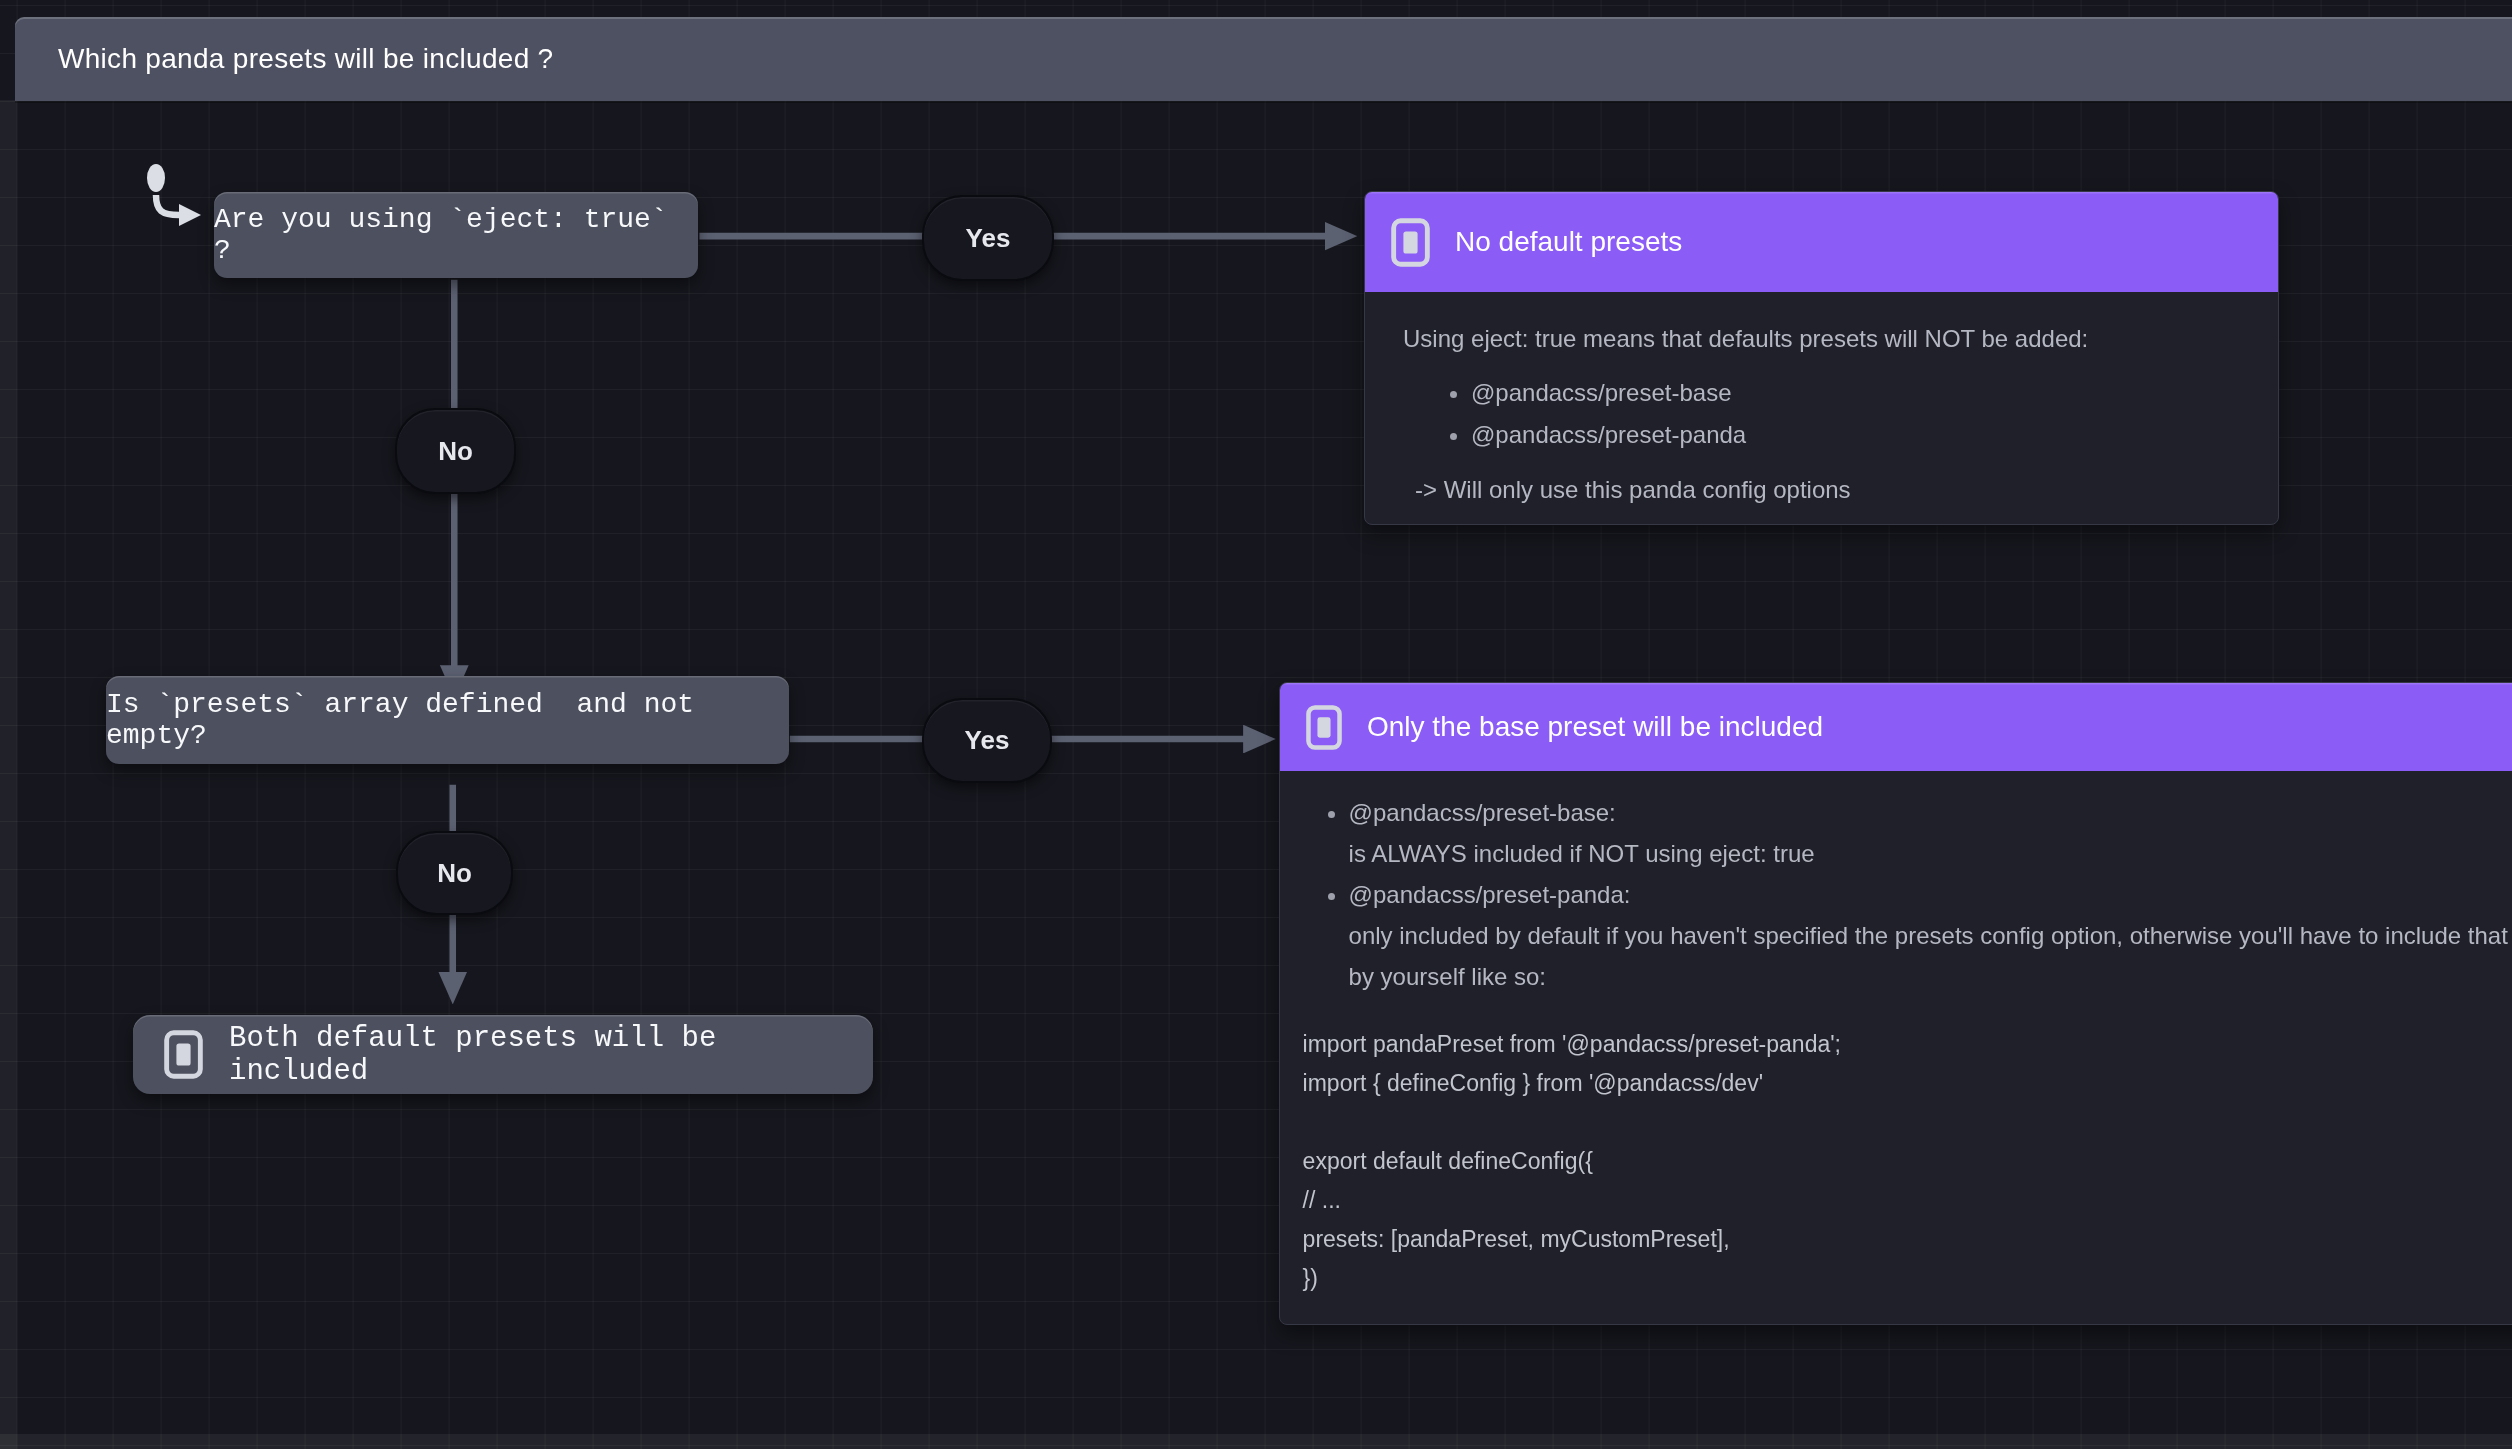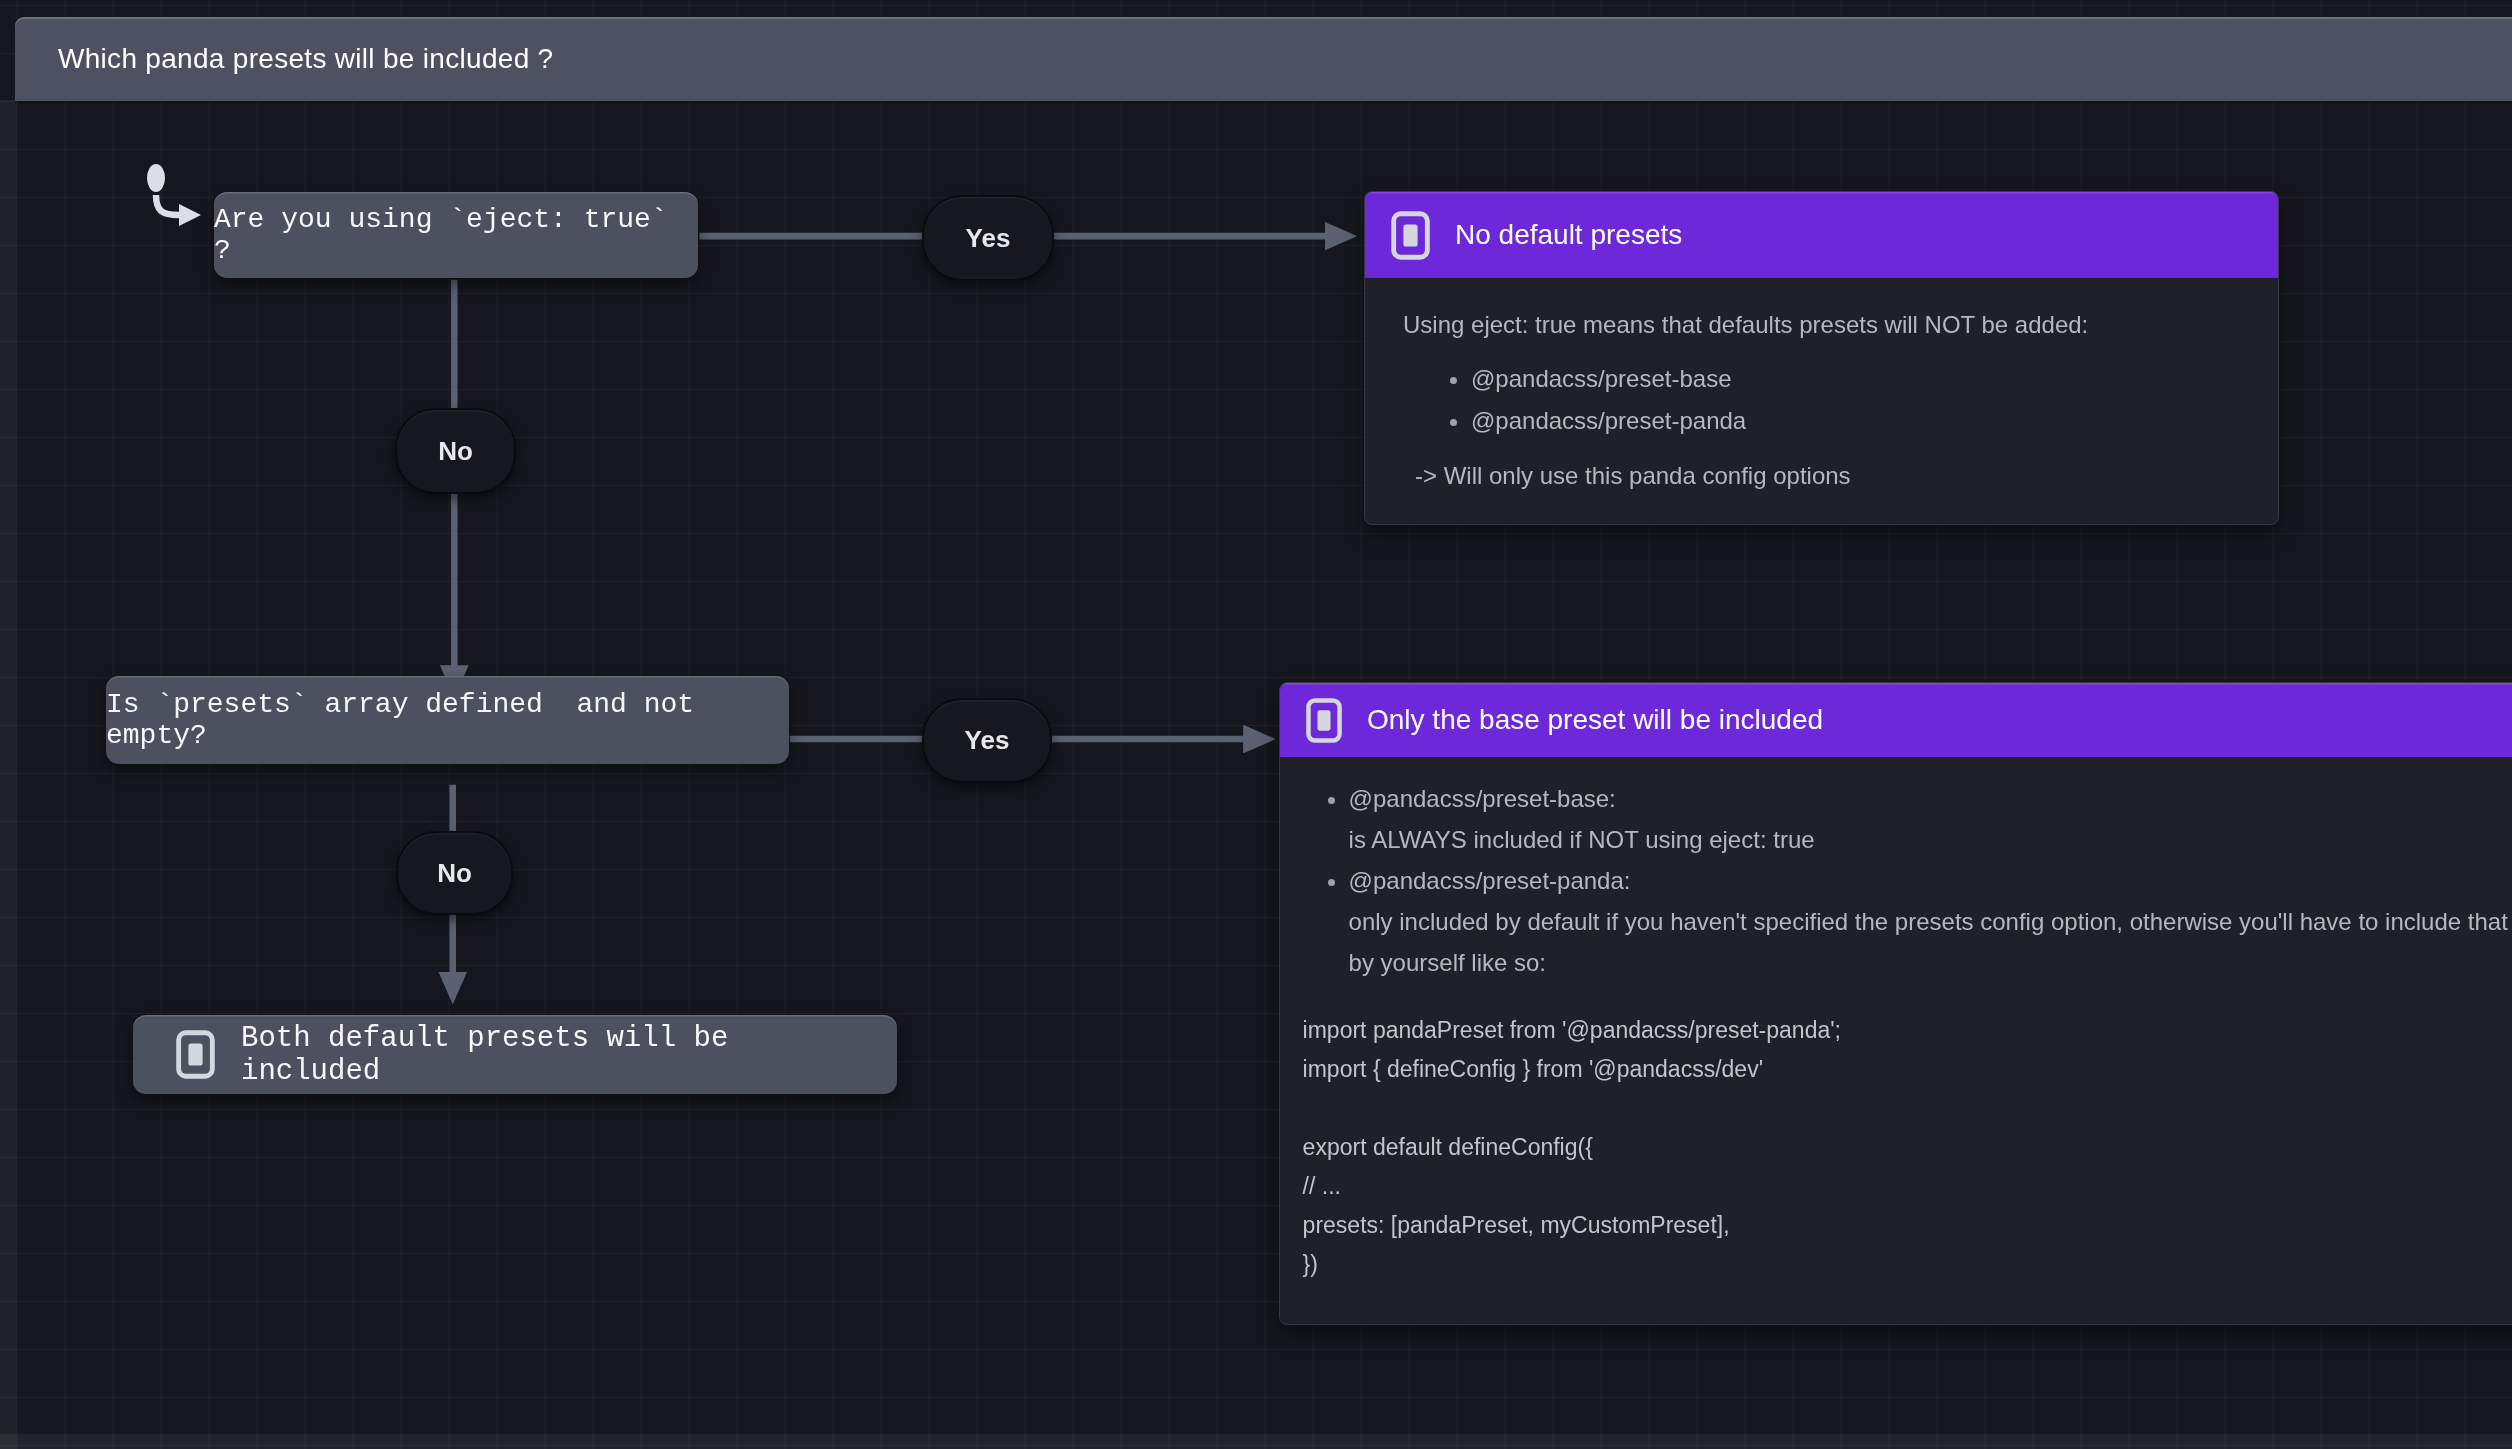--- a/index.html
+++ b/index.html
@@ -26,36 +26,36 @@
   .titlebar .title{color:#ffffff;font-size:28px;font-weight:500;letter-spacing:0.3px;}
 
   svg.edges{position:absolute;left:0;top:0;width:2663px;height:1449px;z-index:1;}
 
   .node{
     position:absolute;display:flex;align-items:center;justify-content:center;
     background:#4d505e;border-radius:13px;color:#f7f8fa;
     box-shadow:inset 0 1.5px 0 rgba(255,255,255,0.16), 0 7px 15px rgba(0,0,0,0.45);
     font-size:28px;font-weight:500;white-space:pre-wrap;z-index:3;font-family:Liberation Mono, monospace;
   }
-  .node.result{justify-content:flex-start;padding:0 43px;gap:26px;font-size:29px;}
+  .node.result{justify-content:flex-start;padding:0 31px;gap:26px;font-size:29px;border-radius:17px;}
 
   .pill{
     position:absolute;display:flex;align-items:center;justify-content:center;
     background:#16171f;border:2.5px solid #0a0b10;border-radius:40px;
     color:#e6e8ee;font-size:26px;font-weight:600;
     box-shadow:inset 0 1.5px 0 rgba(255,255,255,0.05), 0 5px 12px rgba(0,0,0,0.5);
     z-index:4;
   }
 
   .box{
     position:absolute;border:1px solid #363846;border-radius:8px;overflow:hidden;
     box-shadow:0 9px 20px rgba(0,0,0,0.45);z-index:3;background:#1f2029;
   }
   .box-header{
-    background:#6d28d9;display:flex;align-items:center;gap:25px;padding:0 26px;
+    background:#8b5cf6;display:flex;align-items:center;gap:25px;padding:7px 26px;
     box-shadow:inset 0 1.5px 0 rgba(255,255,255,0.16);
   }
   .box-header .box-title{color:#ffffff;font-size:28px;font-weight:500;}
   .box-body{color:#b5b7c2;font-size:24px;line-height:41px;}
 
   #box1 .box-header{height:86px;}
   #box1 .box-body{padding:26px 38px 30px;}
   #box1 .intro{margin:0;}
   #box1 ul{margin:13px 0 0;padding-left:56px;}
   #box1 li{margin:1px 12px;}

